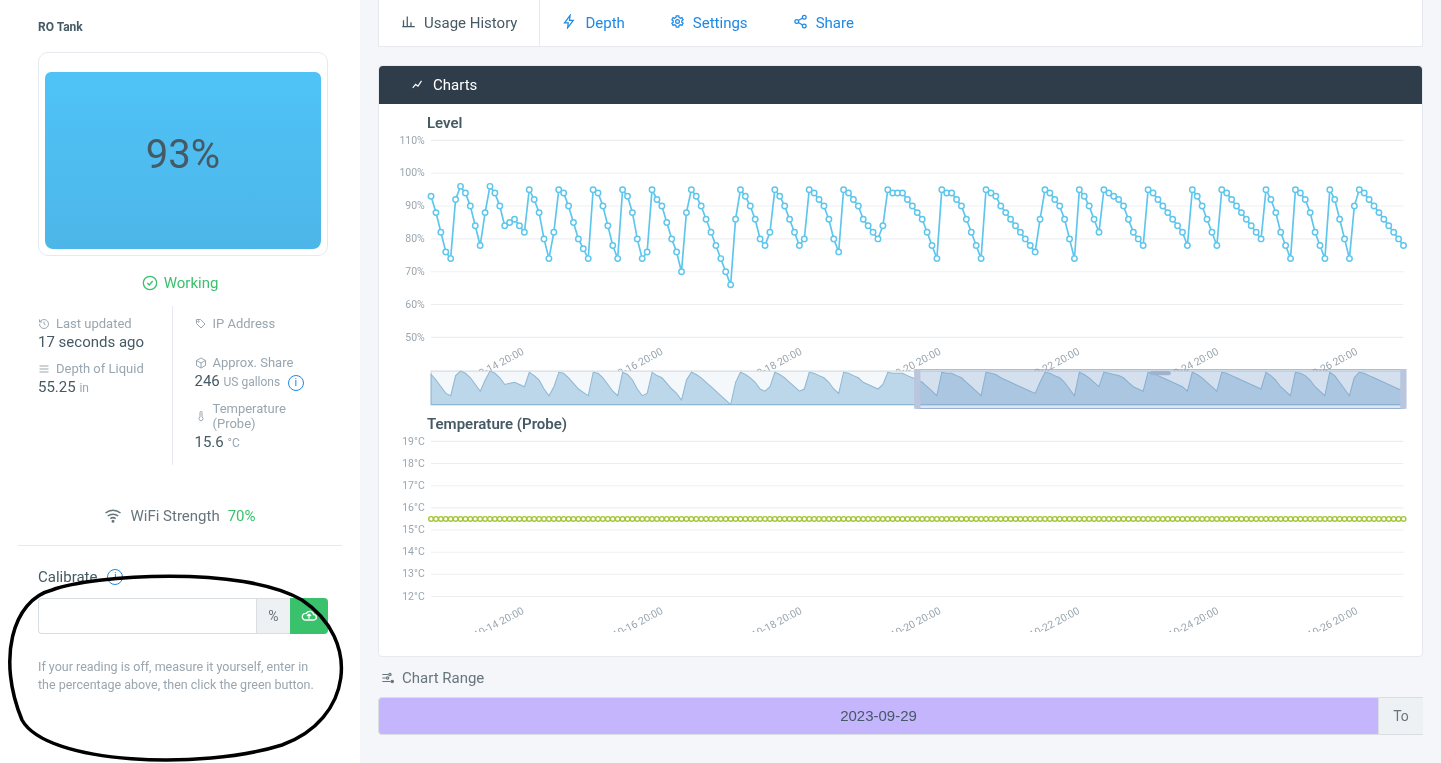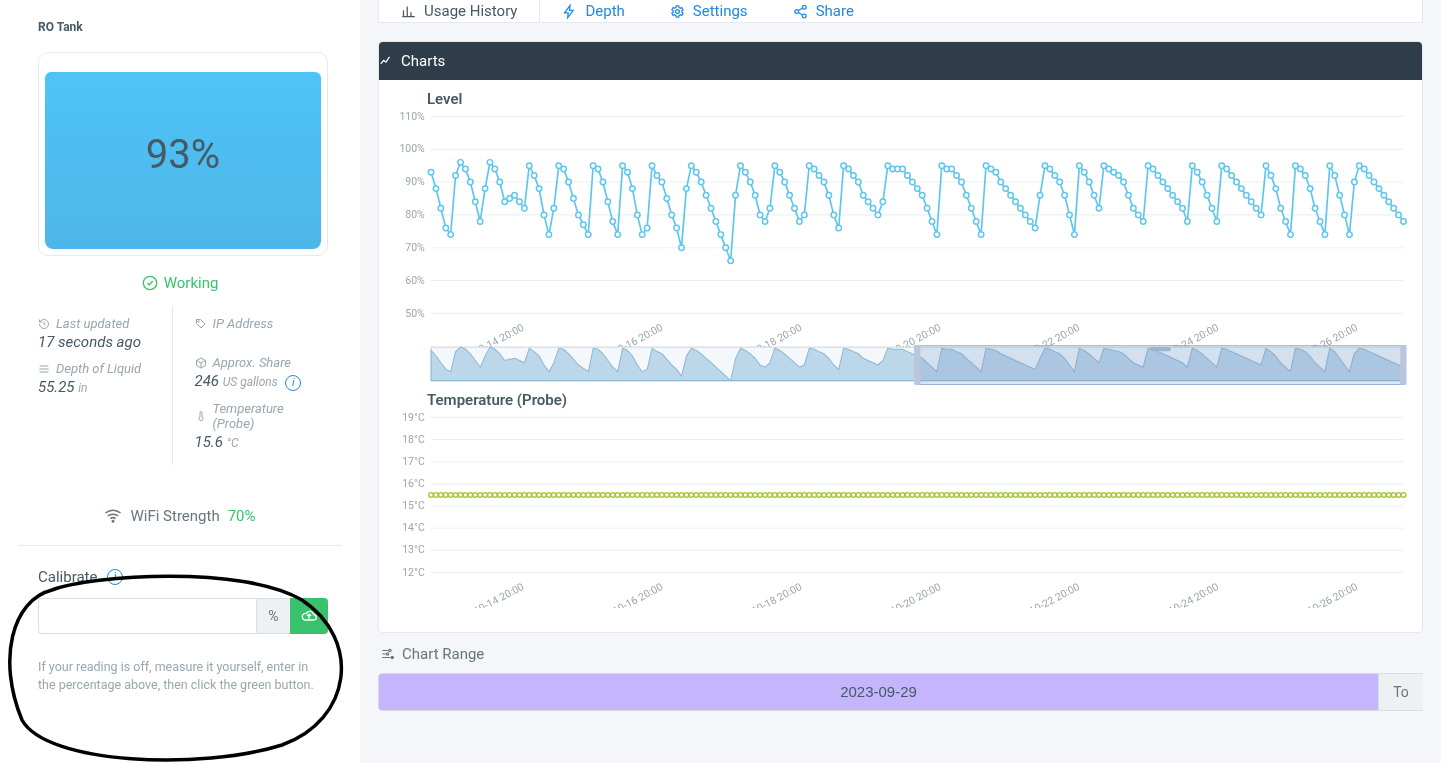--- a/index.html
+++ b/index.html
@@ -67,21 +67,20 @@
     color: #39c16c;
     font-size: 15px;
     padding: 8px 0 14px;
   }
   .status svg { width: 16px; height: 16px; }
 
   .stats {
     display: flex;
     padding: 0 32px 0 38px;
     gap: 0;
-    font-style: italic;
   }
   .stats-col {
     flex: 1;
     padding: 4px 0;
   }
   .stats-col + .stats-col { border-left: 1px solid #e6eaee; padding-left: 22px; }
   .stat-label {
     display: flex;
     align-items: center;
     gap: 6px;
@@ -151,33 +150,33 @@
   
   .right {
     flex: 1;
     padding: 0 18px 0 18px;
     overflow: hidden;
   }
   .tabs {
     display:flex; border:1px solid #e6eaee; border-top:none; background:#fff;
   }
   .tab {
-    padding: 2px 22px;
-    display:flex; align-items:center; gap:8px;
+    padding: 14px 22px;
+    display:flex; align-items:flex-start; gap:8px;
     color:#1e88e5; font-size:15px; cursor:pointer;
     border-right:1px solid transparent;
   }
   .tab.active { color:#455a64; border-right:1px solid #e6eaee; }
   .tab svg { width:15px; height:15px; }
 
   .panel {
     margin-top:18px; background:#fff; border:1px solid #e6eaee; border-radius:4px;
   }
   .panel-header {
-    background:#2f3d4a; color:#fff; padding:10px 0; font-size:15px;
+    background:#2f3d4a; color:#fff; padding:10px 32px; font-size:15px;
     display:flex; align-items:center; gap:8px; border-radius:4px 4px 0 0;
   }
   .panel-header svg { width:14px; height:14px; }
   .panel-body { padding: 4px 8px 24px 8px; }
 
   .chart-title {
     font-size:15px; font-weight:600; color:#455a64; padding: 6px 0 0 40px;
   }
   .chart { width:100%; display:block; }
 

